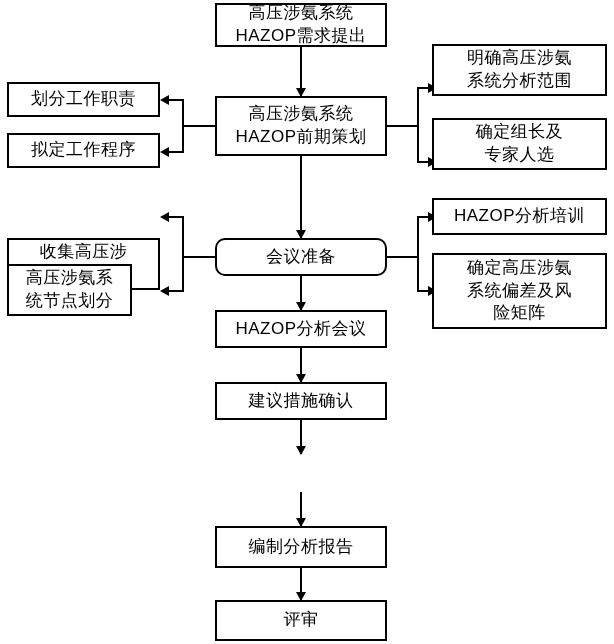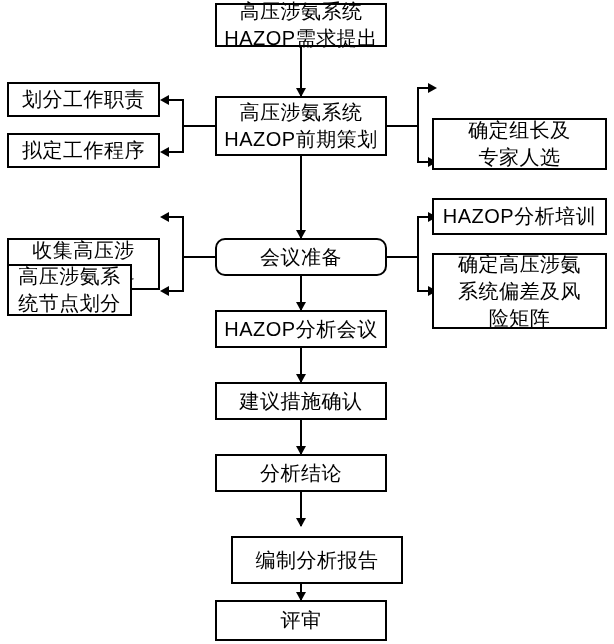--- a/index.html
+++ b/index.html
@@ -18,21 +18,21 @@
   .node {
     position: absolute;
     box-sizing: border-box;
     border: 2px solid #000000;
     background: #ffffff;
     display: flex;
     align-items: center;
     justify-content: center;
     text-align: center;
     color: #000000;
-    font-size: 20px;
+    font-size: 17px;
     line-height: 1.35;
     letter-spacing: 0.5px;
     white-space: pre-line;
     padding: 2px 4px;
   }
   .line {
     position: absolute;
     background: #000000;
   }
   .hline { height: 2px; }
@@ -115,20 +115,22 @@
   <div class="node" style="left:215px; top:3px; width:172px; height:44px;">高压涉氨系统
 HAZOP需求提出</div>
 
   <div class="node" style="left:215px; top:96px; width:172px; height:60px;">高压涉氨系统
 HAZOP前期策划</div>
 
   <div class="node" style="left:7px; top:82px; width:153px; height:35px;">划分工作职责</div>
 
   <div class="node" style="left:7px; top:133px; width:153px; height:35px;">拟定工作程序</div>
 
+  <div class="node" style="left:432px; top:44px; width:175px; height:52px;">明确高压涉氨
+系统分析范围</div>
 
   <div class="node" style="left:432px; top:118px; width:175px; height:52px;">确定组长及
 专家人选</div>
 
   <div class="node" style="left:215px; top:238px; width:172px; height:38px;border-radius:10px;">会议准备</div>
 
   <div class="node" style="left:7px; top:190px; width:153px; height:52px;margin-top:48px;">收集高压涉
 氨系统资料</div>
 
   <div class="node" style="left:7px; top:264px; width:125px; height:52px;">高压涉氨系
@@ -137,19 +139,18 @@
   <div class="node" style="left:432px; top:198px; width:175px; height:37px;">HAZOP分析培训</div>
 
   <div class="node" style="left:432px; top:253px; width:175px; height:76px;">确定高压涉氨
 系统偏差及风
 险矩阵</div>
 
   <div class="node" style="left:215px; top:382px; width:172px; height:38px;">建议措施确认</div>
 
   <div class="node" style="left:215px; top:310px; width:172px; height:38px;">HAZOP分析会议</div>
 
-  <div class="node" style="left:215px; top:454px; width:172px; height:38px;">分析结论</div>
 
-  <div class="node" style="left:231px; top:526px; width:172px; height:48px;margin-top:10px;">编制分析报告</div>
+  <div class="node" style="left:215px; top:526px; width:172px; height:42px;">编制分析报告</div>
 
   <div class="node" style="left:215px; top:600px; width:172px; height:41px;">评审</div>
 
 </div>
 
 </body></html>

